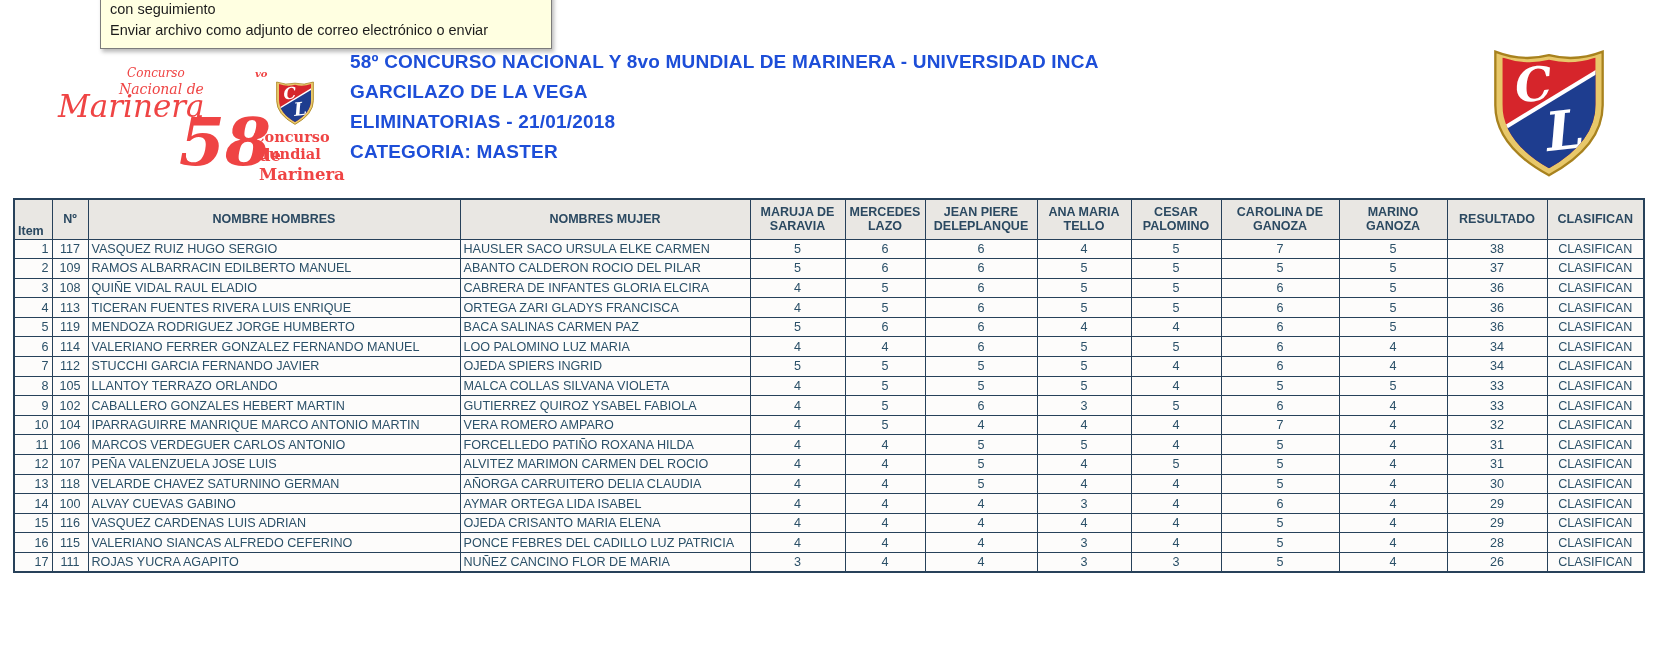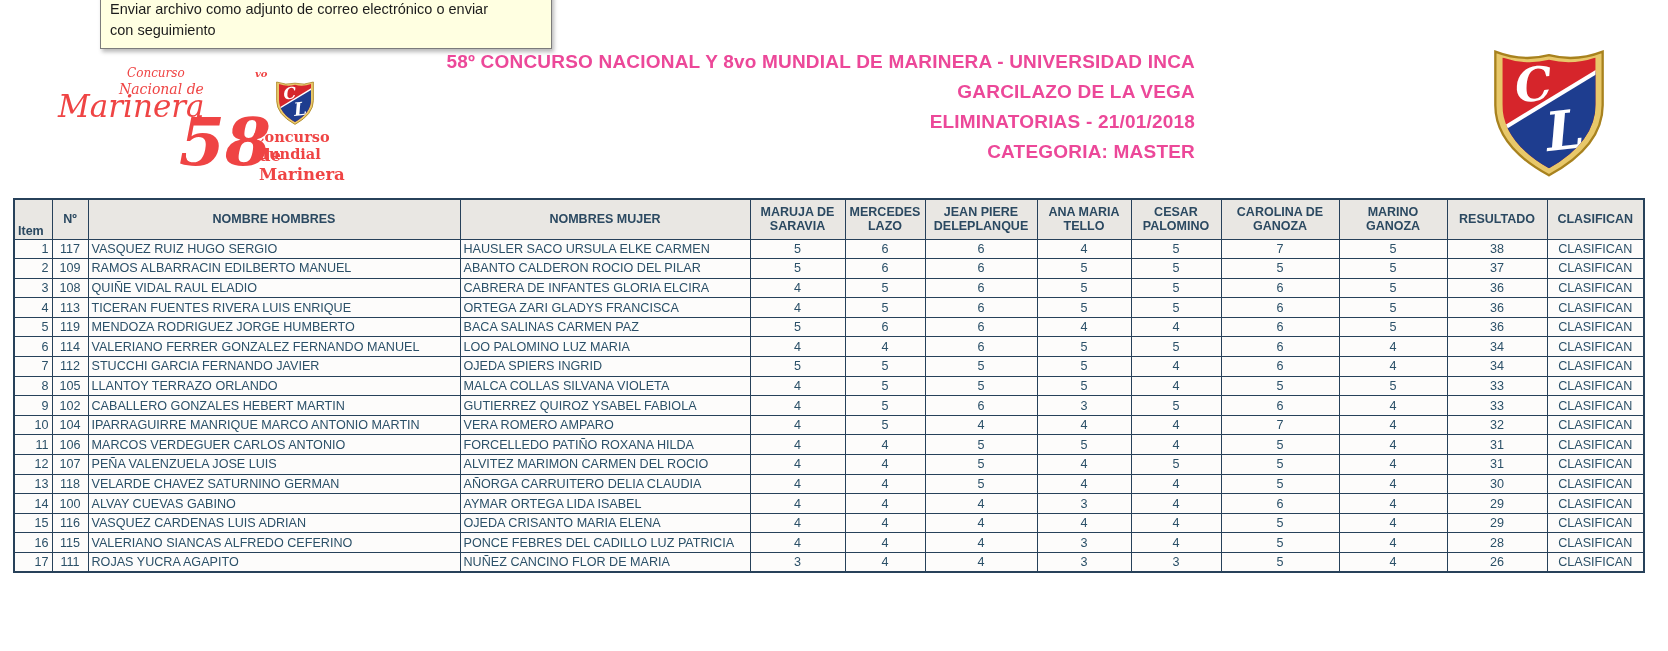--- a/index.html
+++ b/index.html
@@ -15,21 +15,21 @@
     position:absolute; left:100px; top:-8px; width:452px;
     background:#ffffe1; border:1px solid #7b7b7b;
     box-shadow:2px 3px 4px rgba(0,0,0,.28);
     padding:6px 9px 7px 9px;
     font-size:14.5px; line-height:21px; color:#1c1c1c;
   }
 
   
   .title-block {
     position:absolute; left:350px; top:47px; width:845px;
-    text-align:right; color:#ec4899; font-weight:bold;
+    text-align:left; color:#1d4ed8; font-weight:bold;
     font-size:19px; line-height:30px; letter-spacing:.2px;
   }
 
   
   .logo-left { position:absolute; left:55px; top:56px; width:310px; height:118px; color:#ef4444; }
   .logo-left .scr1 { position:absolute; left:72px; top:10px; font-family:"DejaVu Serif",serif; font-style:italic; font-size:12px; }
   .logo-left .scr2 { position:absolute; left:64px; top:25px; font-family:"DejaVu Serif",serif; font-style:italic; font-size:14px; }
   .logo-left .scrMain { position:absolute; left:3px; top:32px; font-family:"DejaVu Serif",serif; font-style:italic; font-size:31px; font-weight:500; }
   .logo-left .bigNum { position:absolute; left:124px; top:6px; font-family:"DejaVu Serif",serif; font-style:italic; font-weight:bold; font-size:66px; line-height:1;margin-top:47px; }
   .logo-left .numSuf { position:absolute; left:200px; top:6px; font-family:"DejaVu Serif",serif; font-style:italic; font-weight:bold; font-size:10px;margin-top:6px; }
@@ -88,22 +88,22 @@
         <text x="21" y="53" font-size="40" font-style="italic" font-weight="bold" fill="#ffffff" font-family="DejaVu Serif, serif" transform="rotate(-6 30 40)">C</text>
         <text x="47" y="94" font-size="46" font-style="italic" font-weight="bold" fill="#ffffff" font-family="DejaVu Serif, serif" transform="rotate(-6 60 75)">L</text>
       </g>
     </g>
   </defs>
 </svg>
 
 <div class="stage">
 
   <div class="tooltip">
+    <div>con seguimiento</div>
     <div>Enviar archivo como adjunto de correo electrónico o enviar</div>
-    <div>con seguimiento</div>
   </div>
 
   <div class="logo-left">
     <span class="scr1">Concurso</span>
     <span class="scr2">Nacional de</span>
     <span class="scrMain">Marinera</span>
     <span class="bigNum">58</span>
     <span class="numSuf">vo</span>
     <svg class="shield-small" width="40" height="48" viewBox="0 0 100 120">
         <use href="#clShield"></use>

